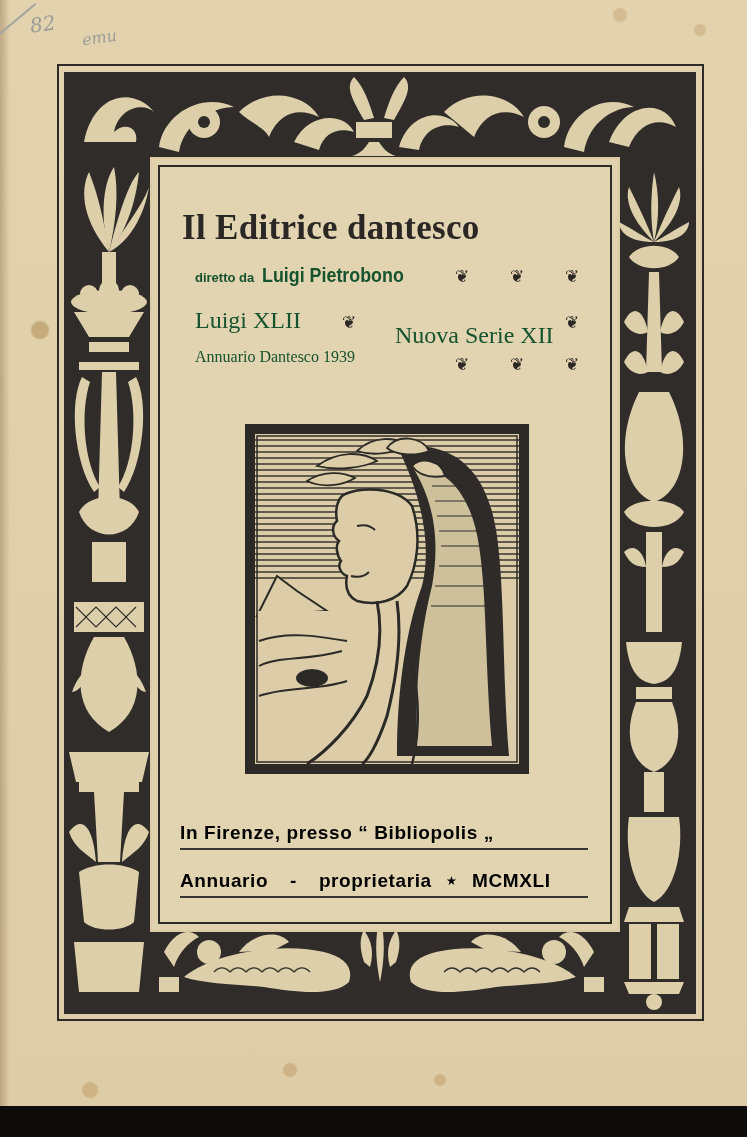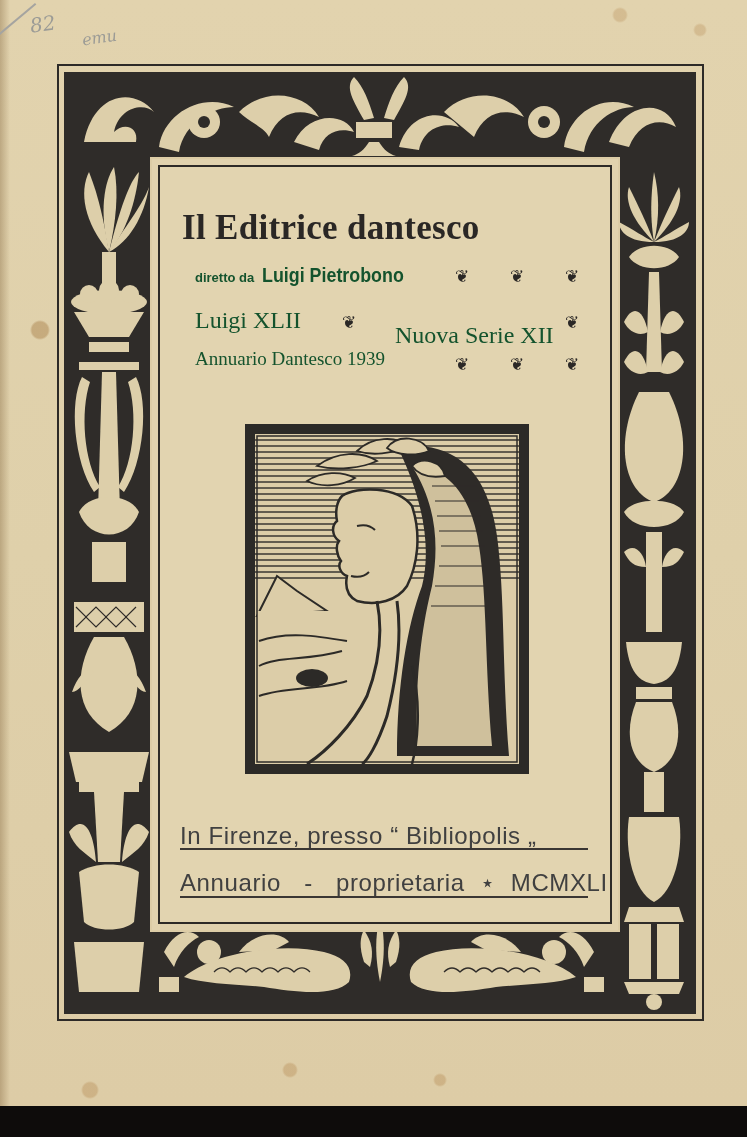--- a/index.html
+++ b/index.html
@@ -54,30 +54,30 @@
   }
   .title {
     position: absolute; left: 182px; top: 208px; width: 410px;
     font-size: 35px; font-weight: bold; color: #2a2725; letter-spacing: 0.3px; white-space: nowrap;
   }
   .line { position: absolute; left: 183px; white-space: nowrap; color: #14532d; margin-left: 12px; }
   .line-director { top: 262px; font-size: 22px; }
   .line-director .small { font-size: 13px; font-weight: bold; font-family: "Liberation Sans Narrow", "Liberation Sans", sans-serif; }
   .line-director .name { font-weight: bold; font-family: "Liberation Sans", sans-serif; font-size: 21px; transform: scaleX(0.85); display: inline-block; transform-origin: left; margin-left: 2px; }
   .line-volume { top: 307px; font-size: 24px; }
-  .line-annuario { top: 348px; font-size: 19px; }
+  .line-annuario { top: 348px; font-size: 16px; }
   .fleuron { display: inline-block; font-size: 17px; position: absolute; color: #2b2826; }
   .portrait {
     position: absolute; left: 245px; top: 424px; width: 284px; height: 350px;
     background: #2c2a27; box-sizing: border-box; border: 2px solid #2c2a27;
   }
   .portrait svg { display: block; }
   .pub-line {
     position: absolute; left: 180px; width: 408px; font-family: "Liberation Sans", sans-serif;
-    font-weight: normal; color: #404040; font-size: 24px; white-space: nowrap; letter-spacing: 0.6px;
+    font-weight: bold; color: #000000; font-size: 19px; white-space: nowrap; letter-spacing: 0.6px;
   }
   .pub-line-1 { top: 822px; }
   .pub-line-2 { top: 869px; }
   .rule { position: absolute; left: 180px; width: 408px; height: 2px; background: #3a3633; }
   .rule-1 { top: 848px; }
   .rule-2 { top: 896px; }
   .sep { display: inline-block; }
 </style>
 </head>
 <body>

